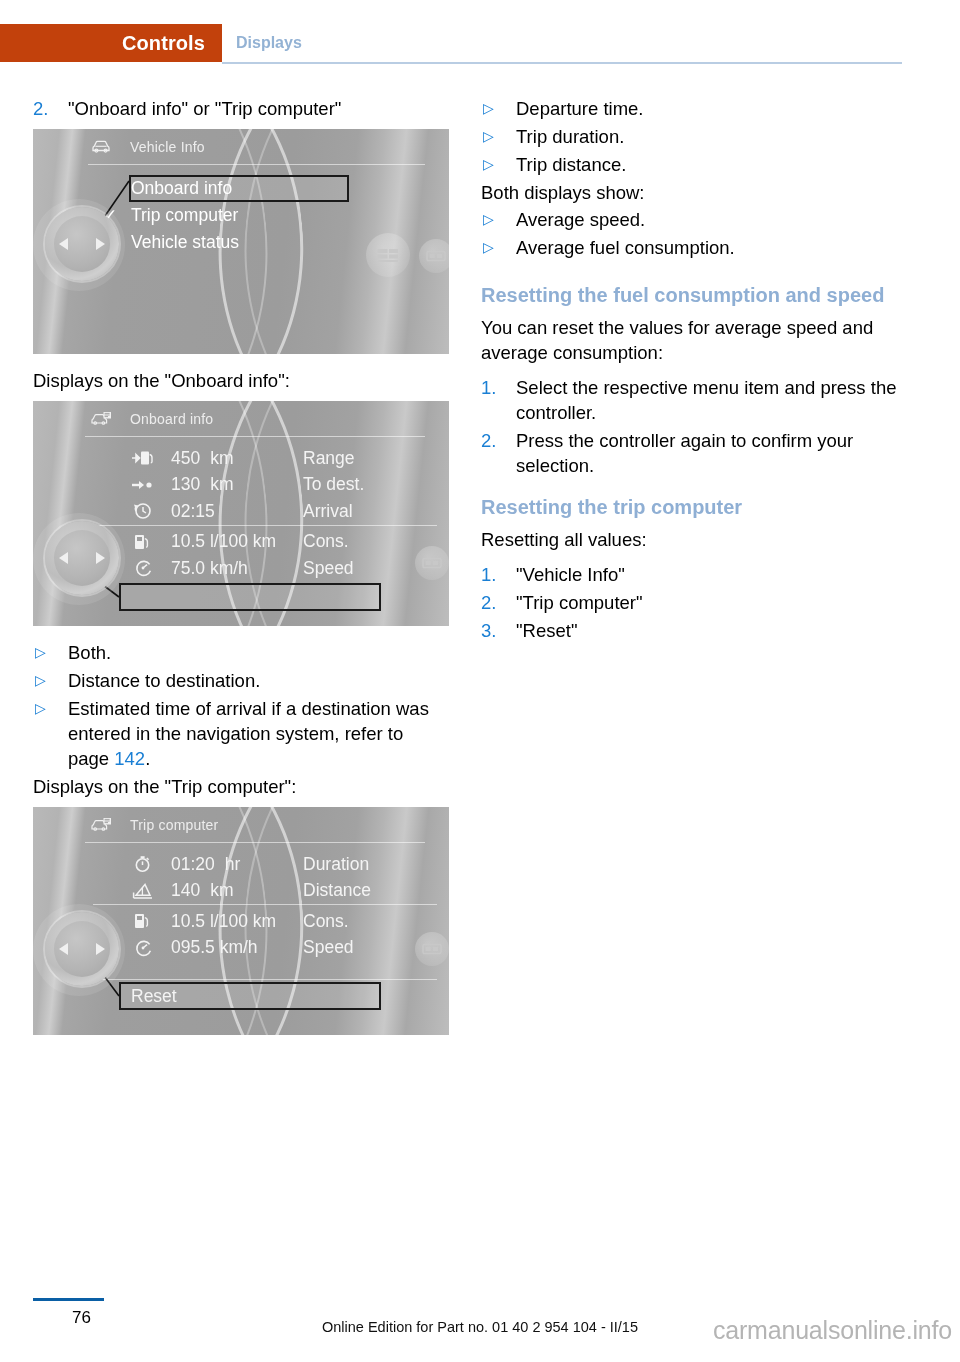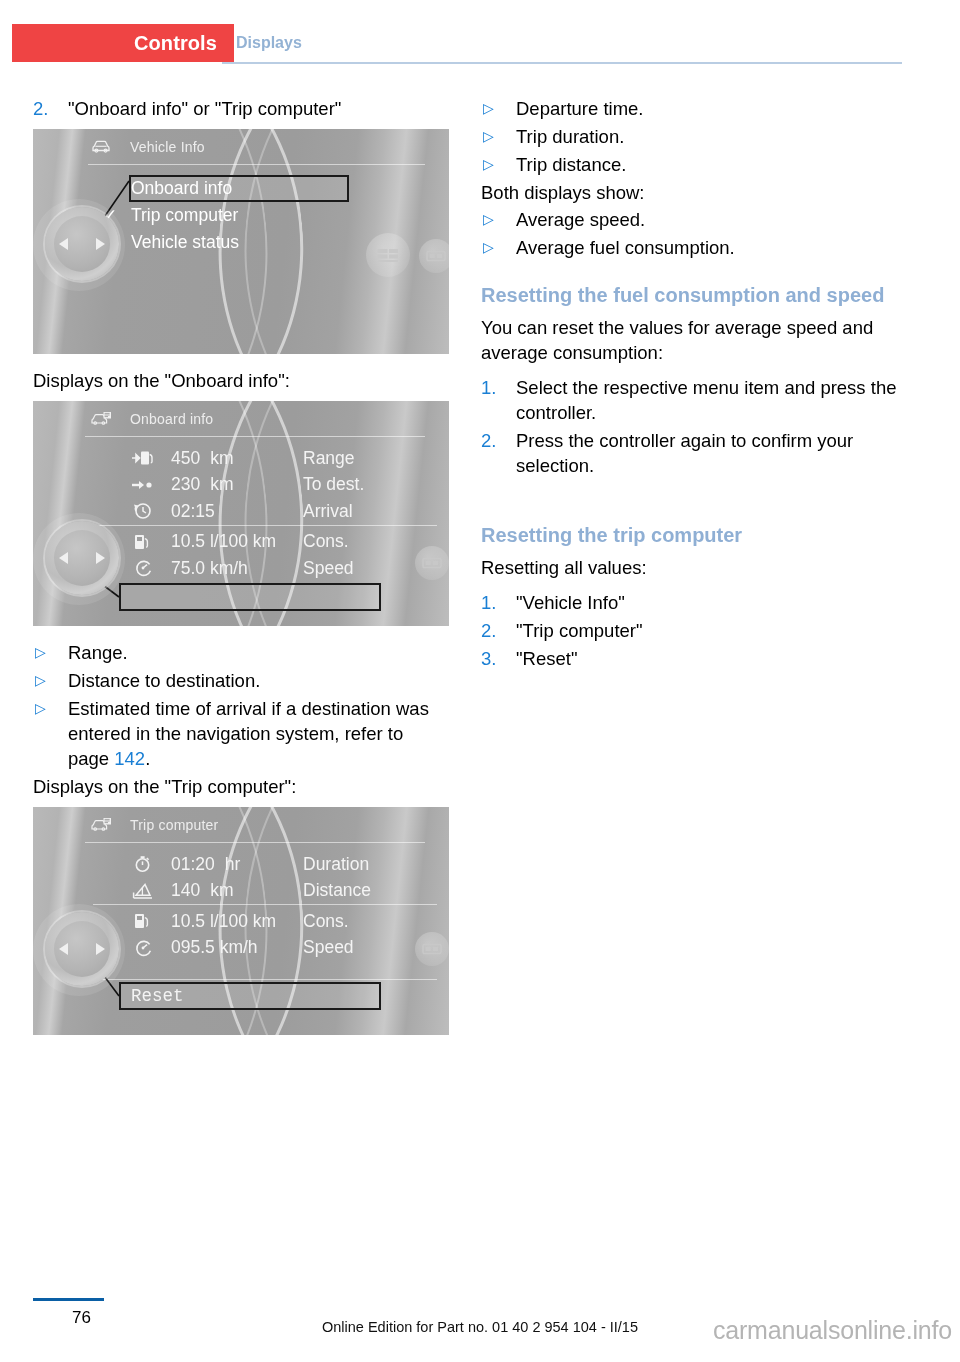--- a/index.html
+++ b/index.html
@@ -8,22 +8,22 @@
     background: #ffffff;
     font-family: "Liberation Sans", sans-serif;
     color: #000000;
     overflow: hidden;
   }
   .page { position: relative; width: 960px; height: 1362px; }
 
   
   .header { position: absolute; left: 0; top: 24px; width: 960px; height: 40px; }
   .header-tab-active {
-    position: absolute; left: 12px; top: 0; width: 222px; height: 38px;
-    background: #ef4444;
+    position: absolute; left: 0; top: 0; width: 222px; height: 38px;
+    background: #c2410c;
     display: flex; align-items: center; justify-content: flex-end;
     padding-right: 17px;
   }
   .header-tab-active span {
     color: #ffffff; font-size: 20px; font-weight: bold; letter-spacing: 0.1px;
   }
   .header-tab-inactive {
     position: absolute; left: 236px; top: 0; height: 38px;
     display: flex; align-items: center;
   }
@@ -40,21 +40,21 @@
   .col-right { position: absolute; left: 481px; top: 96px; width: 416px; }
 
   
   .para {
     font-size: 18.5px; line-height: 25px; color: #000; margin-bottom: 2px;
   }
   .h2 {
     font-size: 20px; line-height: 26px; font-weight: bold;
     color: #8fafd4; margin-top: 22px; margin-bottom: 7px;
   }
-  .h2.tight { margin-top: 44px; }
+  .h2.tight { margin-top: 16px; }
 
   
   .num-item {
     position: relative; display: flex; font-size: 18.5px; line-height: 25px;
     margin-bottom: 3px;
   }
   .num-marker {
     color: #1a7fd4; width: 35px; flex: 0 0 35px; font-size: 18.5px;
   }
   .num-body { flex: 1; }
@@ -153,21 +153,20 @@
     display: flex; align-items: center; justify-content: center;
   }
 
   
   .callout { position: absolute; pointer-events: none; }
 
   
   .selbox {
     position: absolute; border: 2px solid #1a1a1a;
     background: rgba(255,255,255,0.10);
-    font-family: Liberation Mono, monospace;
   }
 
   
   .vi-menu { position: absolute; left: 98px; top: 46px; width: 250px; }
   .vi-row {
     position: relative; height: 27px; display: flex; align-items: center;
     color: #ffffff; font-size: 17.5px; font-weight: 500;
   }
   .vi-check {
     position: absolute; left: -28px; color: #ffffff; font-size: 17px;
@@ -335,21 +334,21 @@
 
         <div class="dt-row">
           <span class="dt-ico">
             <svg width="24" height="20" viewBox="0 0 24 20">
               <path d="M1 10 h9" stroke="#f2f2f2" stroke-width="2.4"></path>
               <path d="M8 6 L13 10 L8 14 Z" fill="#f2f2f2"></path>
               <circle cx="18" cy="10" r="2.6" fill="#f2f2f2"></circle>
             </svg>
           </span>
           <span class="dt-val">
-            <span>230</span><span class="u">km</span>
+            <span>130</span><span class="u">km</span>
           </span>
           <span class="dt-lbl">To dest.</span>
         </div>
 
         <div class="dt-row">
           <span class="dt-ico">
             <svg width="24" height="20" viewBox="0 0 24 20">
               <circle cx="12" cy="10" r="7" fill="none" stroke="#f2f2f2" stroke-width="1.6"></circle>
               <path d="M12 6 L12 10 L15 12" fill="none" stroke="#f2f2f2" stroke-width="1.5"></path>
               <path d="M5 10 q-2 -4 2 -5" fill="none" stroke="#f2f2f2" stroke-width="1.5"></path>
@@ -414,21 +413,21 @@
         <svg width="20" height="12" viewBox="0 0 20 12">
           <rect x="1" y="1.5" width="18" height="9" rx="1.4" fill="none" stroke="#c8c8c8" stroke-width="1.6"></rect>
           <rect x="3.6" y="4" width="5" height="4" fill="#c8c8c8"></rect>
           <rect x="11" y="4" width="5" height="4" fill="#c8c8c8"></rect>
         </svg>
       </div>
     </div>
 
     <div class="tri-item">
       <div class="tri-marker">▷</div>
-      <div class="tri-body">Range.</div>
+      <div class="tri-body">Both.</div>
     </div>
     <div class="tri-item">
       <div class="tri-marker">▷</div>
       <div class="tri-body">Distance to destination.</div>
     </div>
     <div class="tri-item">
       <div class="tri-marker">▷</div>
       <div class="tri-body"><span>Estimated time of arrival if a destination was entered in the navigation system, refer to page </span><span class="pagelink">142</span><span>.</span></div>
     </div>
 

